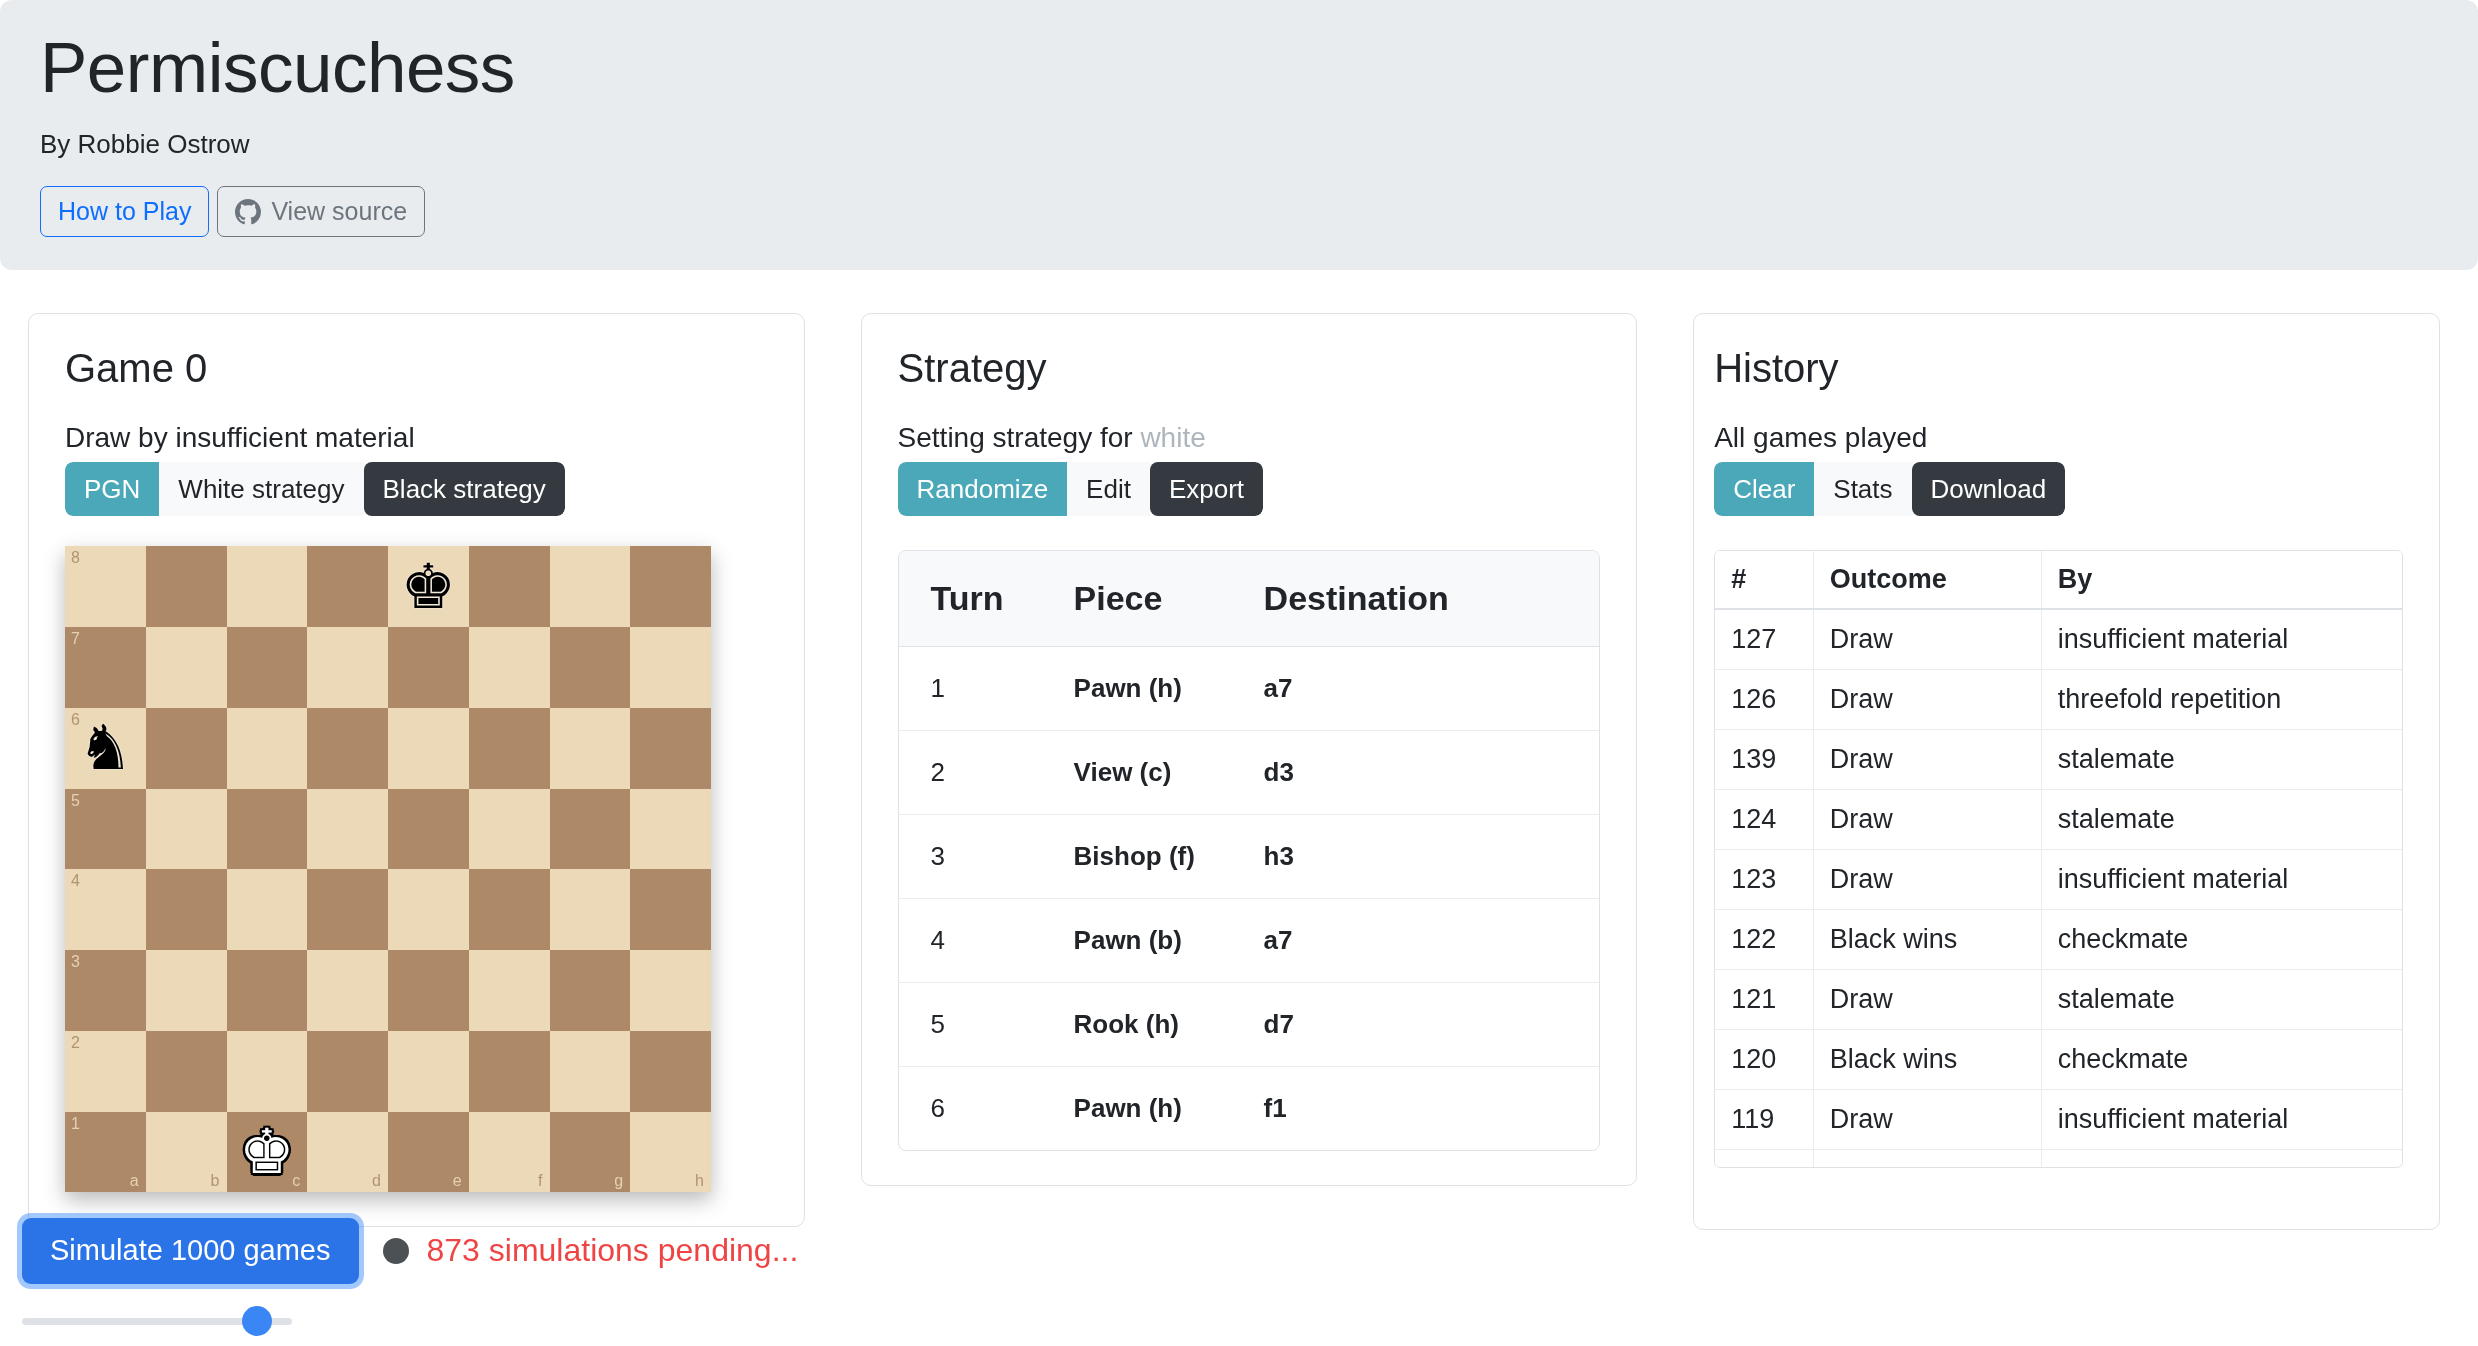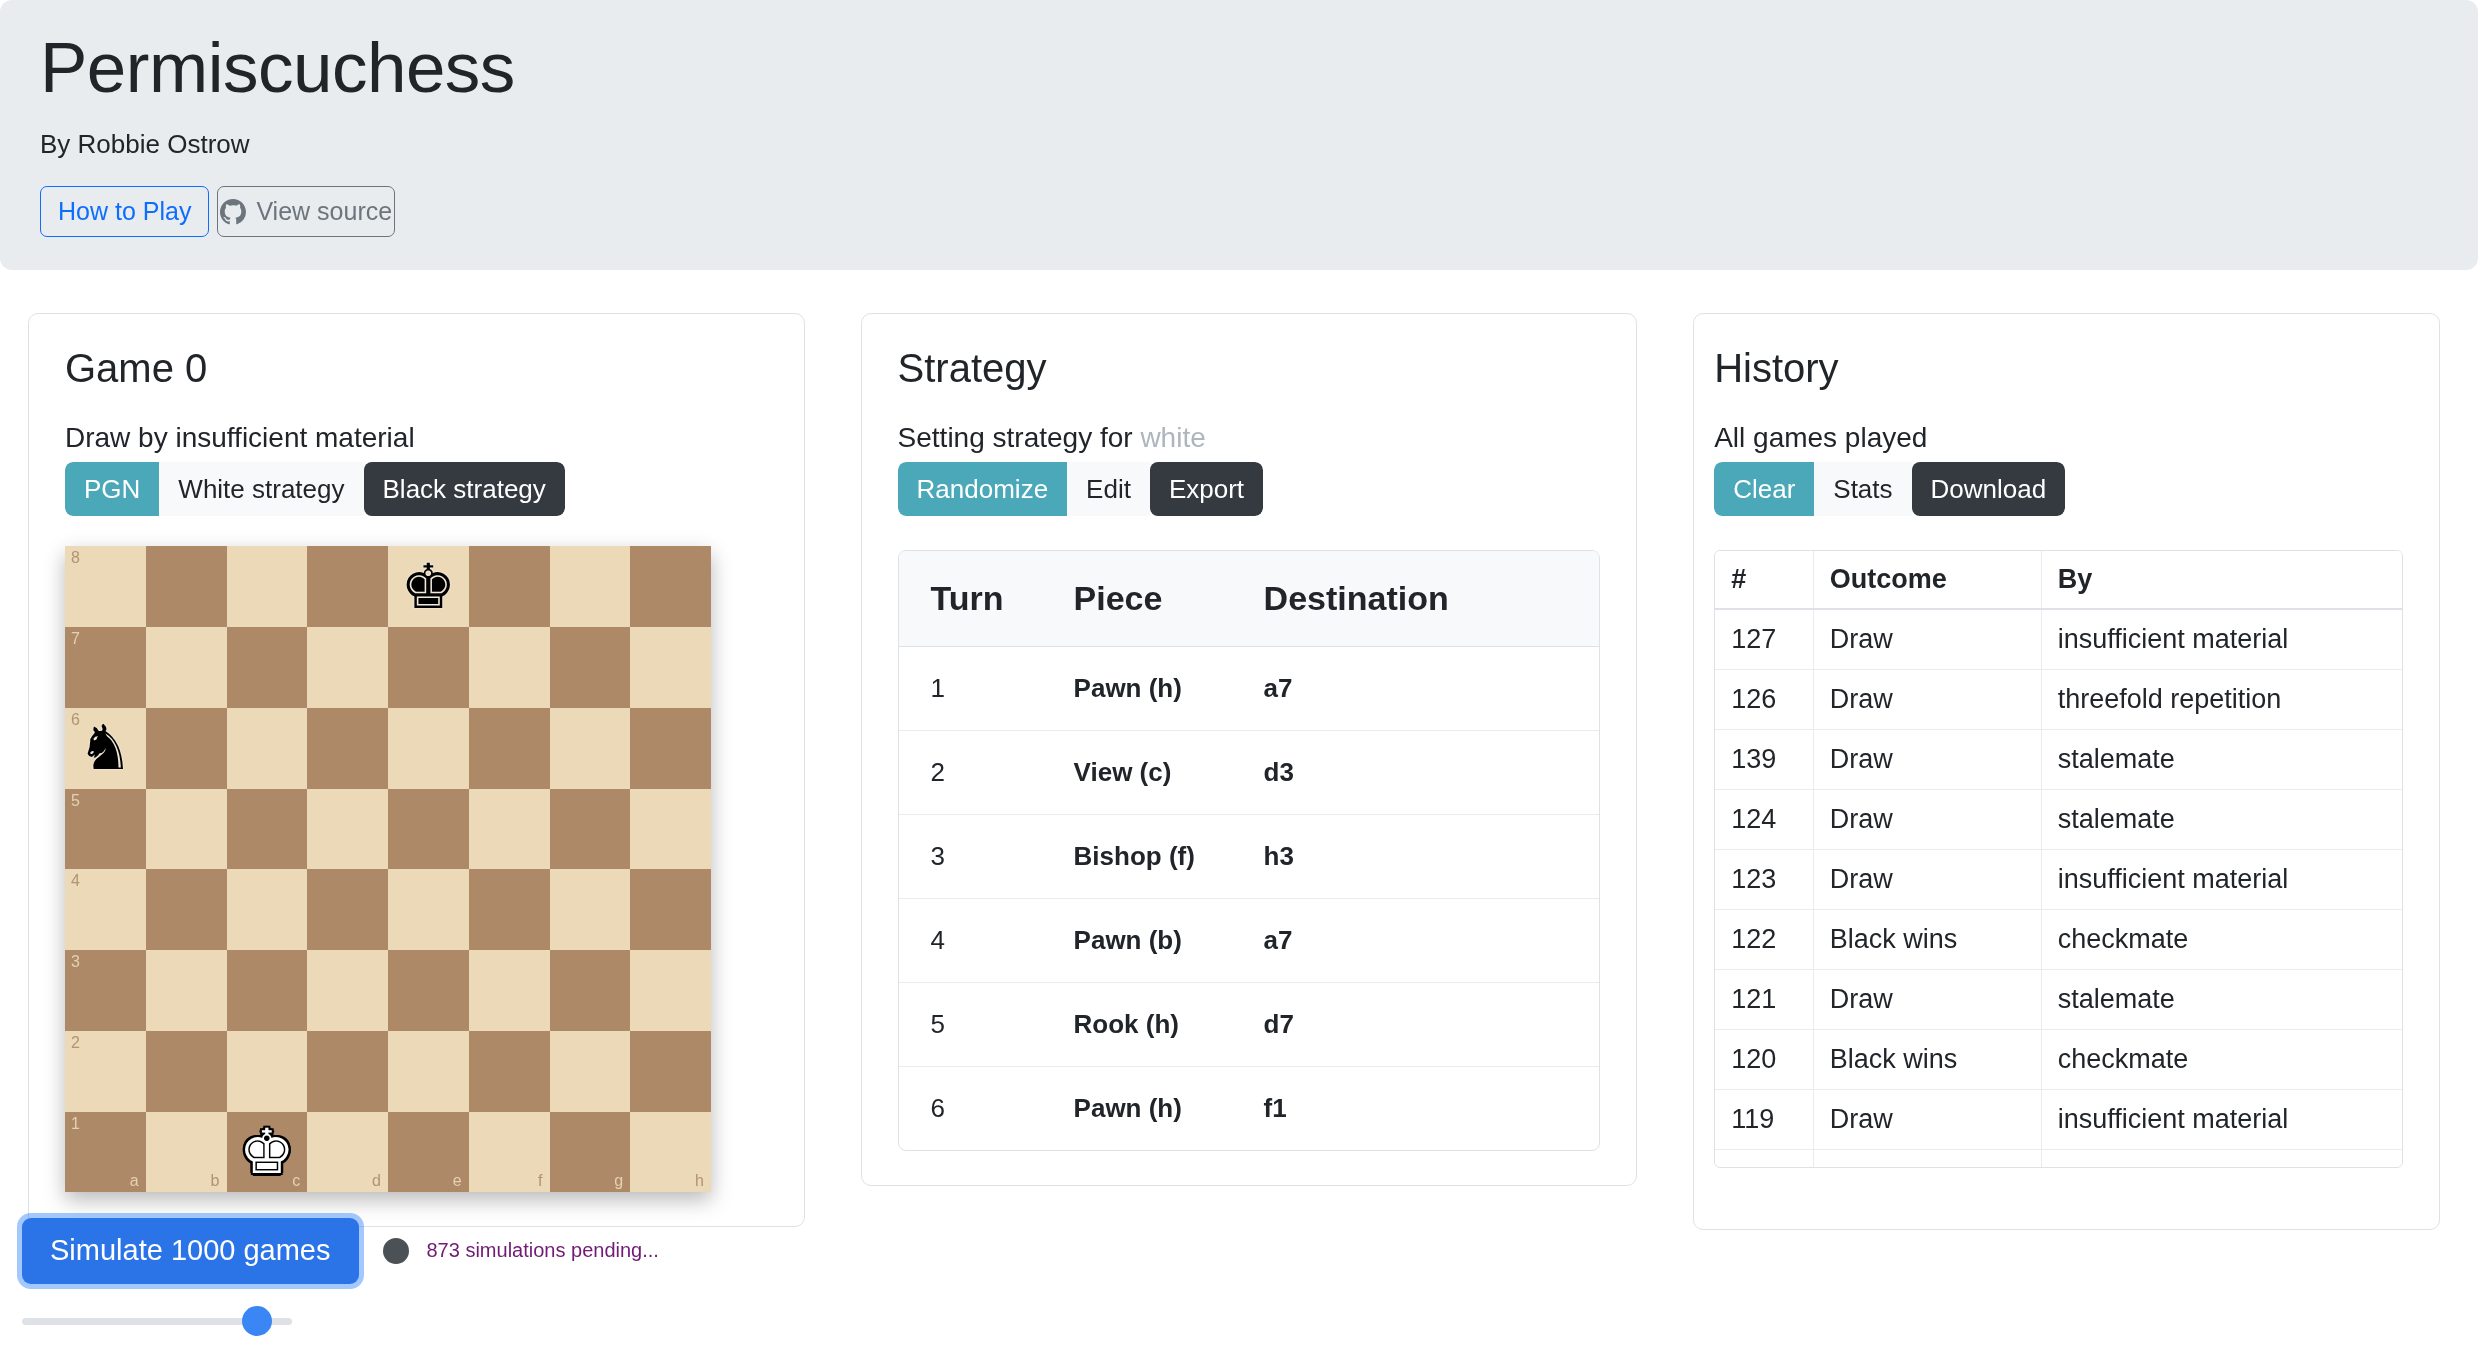--- a/index.html
+++ b/index.html
@@ -52,21 +52,21 @@
     line-height: 1.35;
     cursor: pointer;
     white-space: nowrap;
   }
   .btn-outline-secondary {
     border: 1px solid #6c757d;
     color: #6c757d;
     background: transparent;
     border-radius: 7px;
     font-size: 25px;
-    padding: 8px 2px;
+    padding: 8px 17px;
     font-family: inherit;
     line-height: 1.35;
     cursor: pointer;
     display: inline-flex;
     align-items: center;
     gap: 10px;
     white-space: nowrap;
   }
   .gh-icon { display: inline-flex; width: 26px; height: 26px; }
   .gh-icon svg { width: 26px; height: 26px; fill: #6c757d; }
@@ -233,21 +233,21 @@
     cursor: pointer;
     box-shadow: 0 0 0 5px rgba(49,132,253,0.45);
     line-height: 1.3;
   }
   .spinner-dot {
     width: 26px; height: 26px; border-radius: 50%;
     background: #4c5156;
     flex: 0 0 auto;
     margin-left: 6px;
   }
-  .sim-status { font-size: 20px; color: #701a75; }
+  .sim-status { font-size: 32px; color: #ef4444; }
   .slider-row { margin-top: 22px; width: 270px; position: relative; height: 30px; }
   .slider-track {
     position: absolute; top: 12px; left: 0;
     width: 270px; height: 7px; border-radius: 4px; background: #dee2e6;
   }
   .slider-thumb {
     position: absolute; top: 0px; left: 235px;
     width: 30px; height: 30px; border-radius: 50%;
     background: #3a86f5; cursor: pointer;
   }

